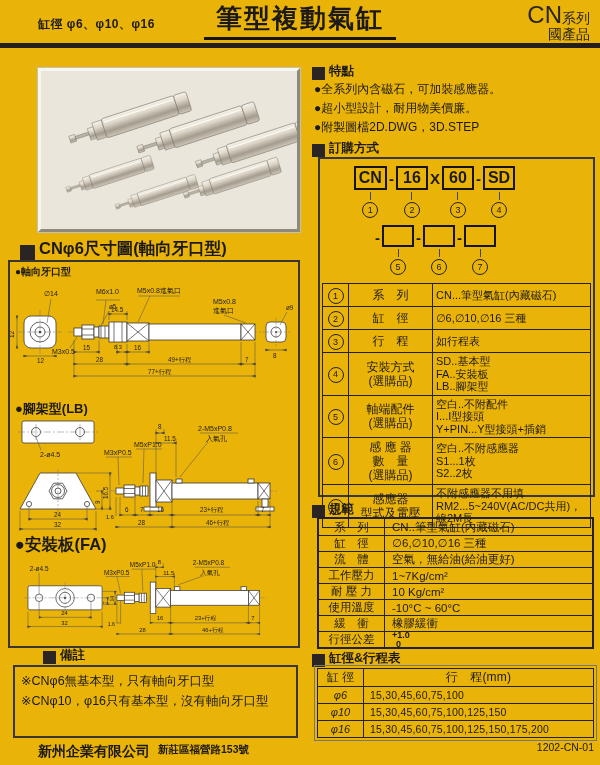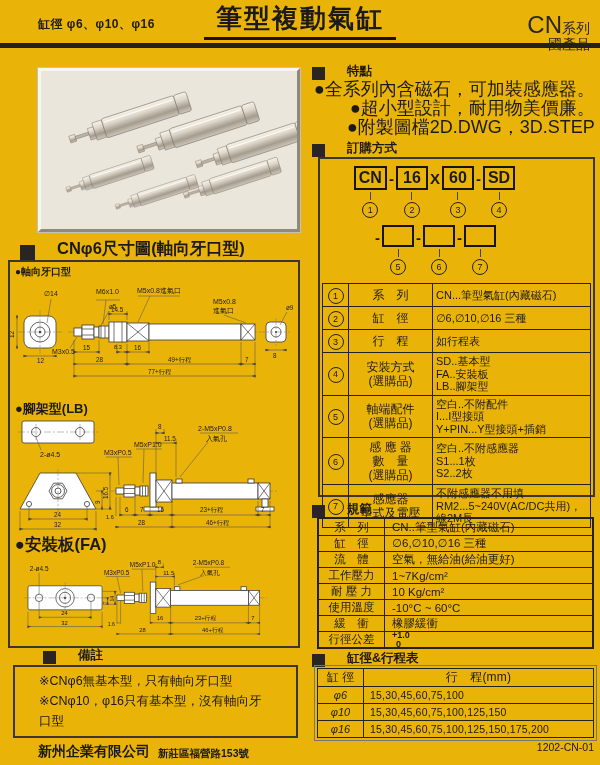--- a/index.html
+++ b/index.html
@@ -3,26 +3,26 @@
 <meta charset="utf-8">
 <style>
   html,body{margin:0;padding:0;background:#fff;}
   body{font-family:"Liberation Sans","DejaVu Sans",sans-serif;color:#1c1a18;}
   #page{position:relative;width:600px;height:765px;background:#eab308;overflow:hidden;}
 
   
   .h-bore{position:absolute;left:38px;top:16px;font-size:12px;font-weight:bold;letter-spacing:.5px;}
   .h-title{position:absolute;left:50%;transform:translateX(-50%);top:1px;font-size:26px;font-weight:bold;
            letter-spacing:2px;border-bottom:3px solid #17130f;padding:0 12px 1px;white-space:nowrap;}
-  .h-series{position:absolute;right:10px;top:12px;text-align:right;line-height:1.05;color:#2a2522;}
+  .h-series{position:absolute;right:10px;top:2px;text-align:right;line-height:1.05;color:#2a2522;}
   .h-cn{font-size:24px;} .h-sx{font-size:14px;} .h-or{font-size:14px;}
   .h-bar{position:absolute;top:43px;left:0;width:600px;height:5px;background:#241f1a;}
 
   
-  .sec{position:absolute;display:flex;align-items:flex-end;gap:22px;font-weight:bold;font-size:12.5px;}
+  .sec{position:absolute;display:flex;align-items:flex-end;gap:4px;font-weight:bold;font-size:12.5px;}
   .sq{width:13px;height:13px;background:#2a2523;flex:none;}
   .sec-big{font-size:16.5px;margin-left:12px;} .sec-big .sq{width:15px;height:15px;}
 
   
   .photo{position:absolute;left:38px;top:68px;width:256px;height:158px;background:#ebe6db;
          border:3px solid;border-color:#f8f6f1 #8e887d #8e887d #f8f6f1;box-shadow:0 0 0 1px #c6c1b7;}
 
   
   .draw-box{position:absolute;left:8px;top:260px;width:292px;height:388px;border:2px solid #3a3633;box-sizing:border-box;}
   .sub{position:absolute;left:5px;font-weight:bold;}
@@ -33,31 +33,31 @@
   .svg-fa{top:296px;width:287px;height:88px;}
   .ol{fill:#fff;stroke:#3c3a38;stroke-width:0.8;}
   .hx{stroke:#3c3a38;stroke-width:0.7;}
   .cl{stroke:#7a7a7a;stroke-width:0.5;stroke-dasharray:7 2 2 2;fill:none;}
   .ll{stroke:#555;stroke-width:0.55;fill:none;}
   .dl{stroke:#555;stroke-width:0.6;fill:none;}
   .dt{font-size:6.3px;fill:#1d1d1d;} .dt2{font-size:7px;fill:#1d1d1d;} .dts{font-size:5.6px;fill:#1d1d1d;}
 
   
   .note-box{position:absolute;left:13px;top:665px;width:285px;height:73px;border:2px solid #3a3633;
-            box-sizing:border-box;padding:4px 24px;font-size:12.5px;line-height:1.6;font-weight:500;}
+            box-sizing:border-box;padding:4px 6px;font-size:12.5px;line-height:1.6;font-weight:500;}
 
   
-  .f-company{position:absolute;left:38px;top:743px;display:flex;align-items:flex-end;gap:8px;}
+  .f-company{position:absolute;left:38px;top:743px;display:flex;align-items:flex-start;gap:8px;}
   .f-co{font-size:14px;font-weight:bold;} .f-ad{font-size:10.5px;font-weight:bold;}
   .f-page{position:absolute;left:288px;top:738px;font-size:12px;margin-top:36px;}
   .f-right{position:absolute;right:6px;top:741px;text-align:right;font-size:10.5px;line-height:12px;}
   .f-tels{display:flex;gap:14px;justify-content:flex-end;}
 
   
-  .feat-list{position:absolute;left:314px;top:80px;font-size:18px;line-height:19px;font-weight:500;text-align:right;}
+  .feat-list{position:absolute;left:314px;top:80px;font-size:12px;line-height:19px;font-weight:500;}
   .ord-box{position:absolute;left:318px;top:157px;width:277px;height:340px;border:2px solid #3a3633;box-sizing:border-box;}
   .code-area{padding-top:7px;padding-right:44px;display:flex;flex-direction:column;align-items:center;}
   .crow{display:flex;justify-content:center;align-items:flex-start;}
   .crow2{margin-top:7px;}
   .cunit{display:flex;flex-direction:column;align-items:center;}
   .cbox{height:20px;min-width:22px;padding:0 3px;border:2px solid #17130f;font-size:16px;font-weight:bold;
         display:flex;align-items:center;justify-content:center;line-height:1;}
   .cbox2{width:18px;height:18px;border:2px solid #17130f;}
   .csep{height:24px;display:flex;align-items:center;font-size:15px;font-weight:bold;margin:0 2px;}
   .tick{width:1px;height:8px;background:#444;margin-top:2px;}

